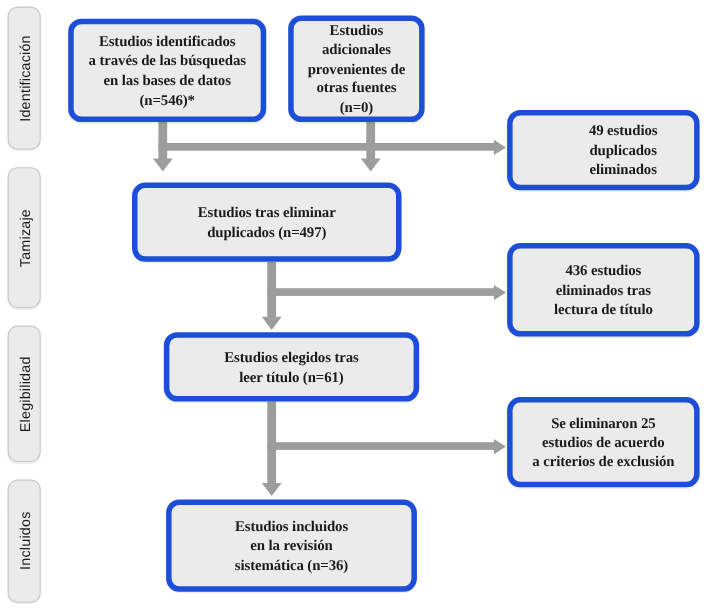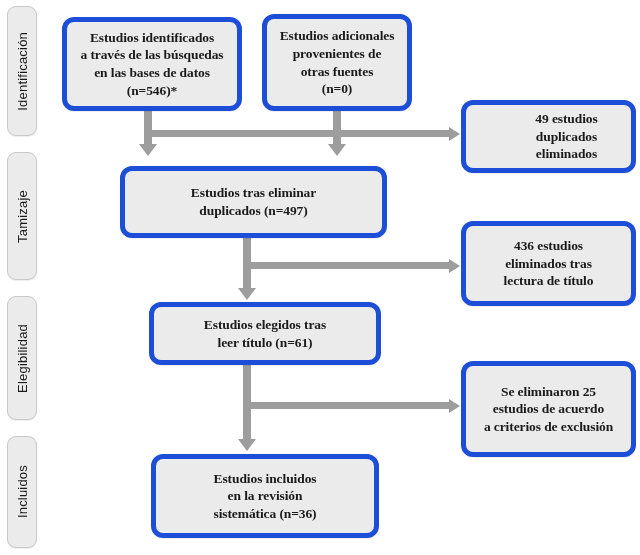--- a/index.html
+++ b/index.html
@@ -138,50 +138,50 @@
   <div class="conn h-line" style="left:243px; top:402px; width:208px;"></div>
   <div class="arrow-right" style="left:449px; top:398.5px;"></div>
 
   <div class="node" style="left:62px; top:17px; width:180px; height:94px;">
     <span class="txt">Estudios identificados
 a través de las búsquedas
 en las bases de datos
 (n=546)*</span>
   </div>
 
-  <div class="node" style="left:262px; top:14px; width:150px; height:97px;">
+  <div class="node" style="left:262px; top:14px; width:124px; height:97px;">
     <span class="txt">Estudios adicionales
 provenientes de
 otras fuentes
 (n=0)</span>
   </div>
 
   <div class="node" style="left:461px; top:100px; width:175px; height:73px;padding-left:36px;">
     <span class="txt">49 estudios
 duplicados
 eliminados</span>
   </div>
 
-  <div class="node" style="left:120px; top:166px; width:267px; height:72px;">
+  <div class="node" style="left:120px; top:166px; width:245px; height:72px;">
     <span class="txt">Estudios tras eliminar
 duplicados (n=497)</span>
   </div>
 
   <div class="node" style="left:461px; top:221px; width:175px; height:85px;">
     <span class="txt">436 estudios
 eliminados tras
 lectura de título</span>
   </div>
 
   <div class="node" style="left:149px; top:302px; width:232px; height:63px;">
     <span class="txt">Estudios elegidos tras
 leer título (n=61)</span>
   </div>
 
-  <div class="node" style="left:461px; top:361px; width:175px; height:96px;">
+  <div class="node" style="left:461px; top:361px; width:175px; height:82px;">
     <span class="txt">Se eliminaron 25
 estudios de acuerdo
 a criterios de exclusión</span>
   </div>
 
   <div class="node" style="left:151px; top:454px; width:228px; height:84px;">
     <span class="txt">Estudios incluidos
 en la revisión
 sistemática (n=36)</span>
   </div>

